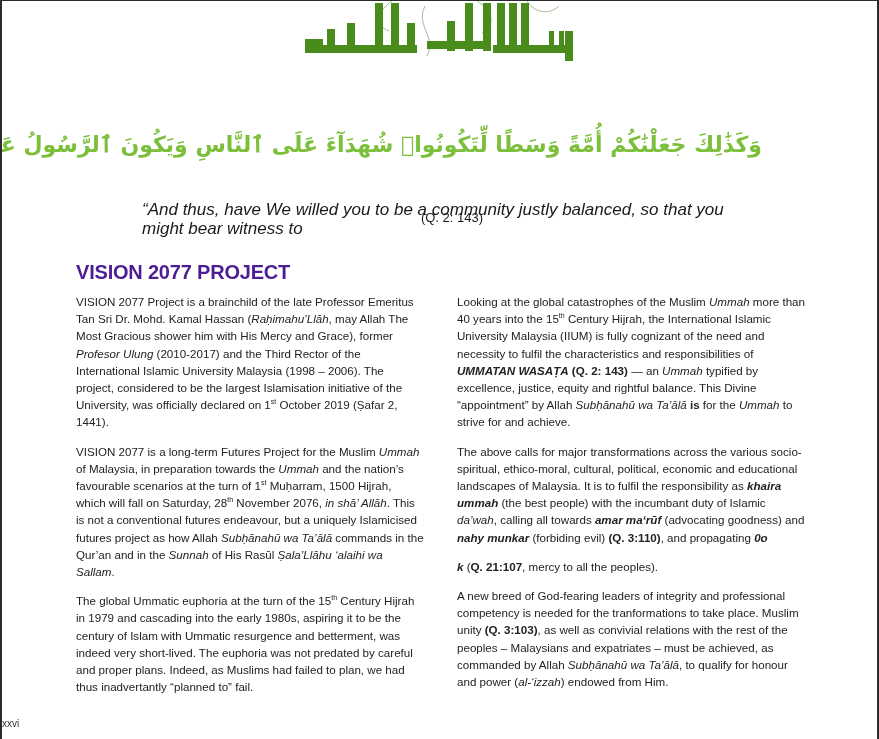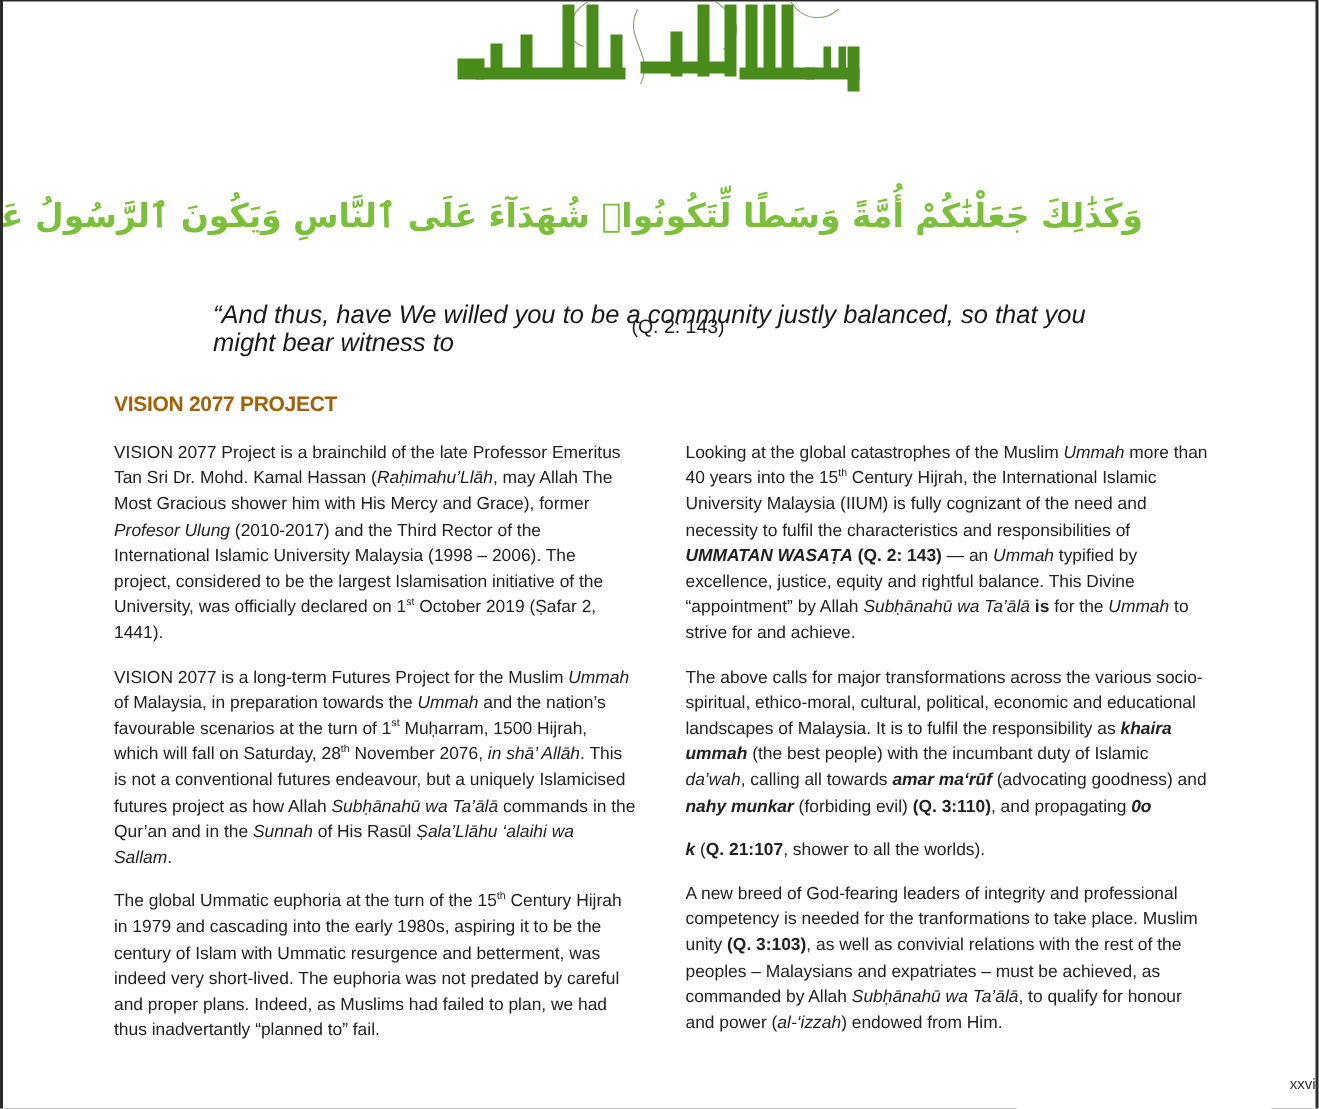--- a/index.html
+++ b/index.html
@@ -29,34 +29,34 @@
     text-align:left; font-style:italic;
     font-family:"Liberation Sans", sans-serif;
     font-size:17px; color:#1a1a1a; line-height:19px;margin-top:28px;
   }
   .verse-ref {
     position:absolute; left:140px; top:209px; width:620px;
     text-align:center; font-size:13px; color:#1a1a1a;
   }
   .heading {
     position:absolute; left:74px; top:260px;
-    font-size:14px; font-weight:bold; color:#a16207;
+    font-size:20px; font-weight:bold; color:#4c1d95;
     letter-spacing:-0.2px;
   }
   .col {
     position:absolute; top:292px; width:348px;
     font-size:11.6px; color:#222; line-height:17.2px;
   }
   .col.left { left:74px; }
   .col.right { left:455px; width:350px; }
   .col p { margin:0 0 12px 0; }
   .col sup { font-size:7px; line-height:0; vertical-align:super; }
   .page-num {
     position:absolute; left:0; width:875px; top:717px;
-    text-align:right; font-size:10px; color:#333;
+    text-align:left; font-size:10px; color:#333;
   }
 </style>
 </head>
 <body>
 
 <div class="page">
 
   <div class="basmala">
     <svg viewBox="0 0 290 64">
       <g fill="none" stroke="#8aa878" stroke-width="0.8">
@@ -111,21 +111,21 @@
   </div>
 
   <div class="col right">
     <p>
       <span>Looking at the global catastrophes of the Muslim </span><i>Ummah</i><span> more than 40 years into the 15</span><sup>th</sup><span> Century Hijrah, the International Islamic University Malaysia (IIUM) is fully cognizant of the need and necessity to fulfil the characteristics and responsibilities of </span><b><i>UMMATAN WASAṬA</i></b><b> (Q. 2: 143)</b><span> — an </span><i>Ummah</i><span> typified by excellence, justice, equity and rightful balance. This Divine “appointment” by Allah </span><i>Subḥānahū wa Ta’ālā</i><b> is</b><span> for the </span><i>Ummah</i><span> to strive for and achieve.</span>
     </p>
     <p>
       <span>The above calls for major transformations across the various socio-spiritual, ethico-moral, cultural, political, economic and educational landscapes of Malaysia. It is to fulfil the responsibility as </span><b><i>khaira ummah</i></b><span> (the best people) with the incumbant duty of Islamic </span><i>da’wah</i><span>, calling all towards </span><b><i>amar ma‘rūf</i></b><span> (advocating goodness) and </span><b><i>nahy munkar</i></b><span> (forbiding evil) </span><b>(Q. 3:110)</b><span>, and propagating </span><b><i>0o</i></b>
     </p>
     <p>
-      <b><i>k</i></b><span> (</span><b>Q. 21:107</b><span>, shower to all the worlds).</span>
+      <b><i>k</i></b><span> (</span><b>Q. 21:107</b><span>, mercy to all the peoples).</span>
     </p>
     <p>
       <span>A new breed of God-fearing leaders of integrity and professional competency is needed for the tranformations to take place. Muslim unity </span><b>(Q. 3:103)</b><span>, as well as convivial relations with the rest of the peoples – Malaysians and expatriates – must be achieved, as commanded by Allah </span><i>Subḥānahū wa Ta’ālā</i><span>, to qualify for honour and power (</span><i>al-‘izzah</i><span>) endowed from Him.</span>
     </p>
   </div>
 
   <div class="page-num">xxvi</div>
 </div>
 
 </body></html>

